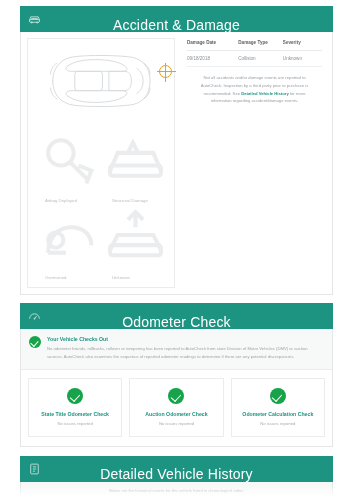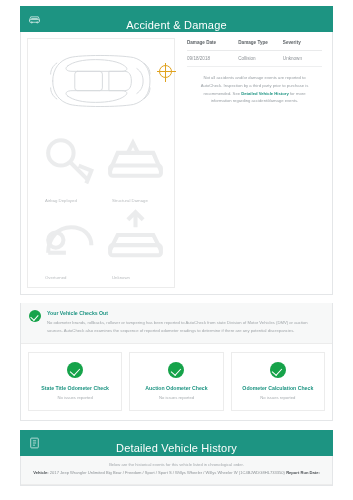--- a/index.html
+++ b/index.html
@@ -16,21 +16,21 @@
   .sec-head {
     background: #1d9482;
     height: 26px;
     position: relative;
     display: flex;
     align-items: center;
     justify-content: center;
   }
   .sec-head .title {
     color: #ffffff;
-    font-size: 11px;
+    font-size: 14px;
     letter-spacing: .2px;
     margin-top: 11px;
   }
   .sec-head .hicon {
     position: absolute;
     left: 8px; top: 50%;
     transform: translateY(-50%);
     width: 13px; height: 13px;
     opacity: .75;
   }
@@ -261,20 +261,30 @@
           <div class="dmg-note">
             <span>Not all accidents and/or damage events are reported to AutoCheck. Inspection by a third party prior to purchase is recommended. See </span><b>Detailed Vehicle History</b><span> for more information regarding accident/damage events.</span>
           </div>
         </div>
 
       </div>
     </div>
   </div>
 
   <div class="section" id="odometer">
+    <div class="sec-head">
+      <span class="hicon">
+        <svg viewBox="0 0 24 24" fill="none" stroke="#ffffff" stroke-width="1.6">
+          <path d="M3 17a9 9 0 1118 0"></path>
+            <path d="M12 17l4-5"></path>
+            <circle cx="12" cy="17" r="1"></circle>
+        </svg>
+      </span>
+      <span class="title">Odometer Check</span>
+    </div>
 
     <div class="panel">
       <div class="odo-banner">
         <span class="chk-circle"></span>
         <div class="txt">
           <div class="t1">Your Vehicle Checks Out</div>
           <div class="t2">No odometer brands, rollbacks, rollover or tampering has been reported to AutoCheck from state Division of Motor Vehicles (DMV) or auction sources. AutoCheck also examines the sequence of reported odometer readings to determine if there are any potential discrepancies.</div>
         </div>
       </div>
 

